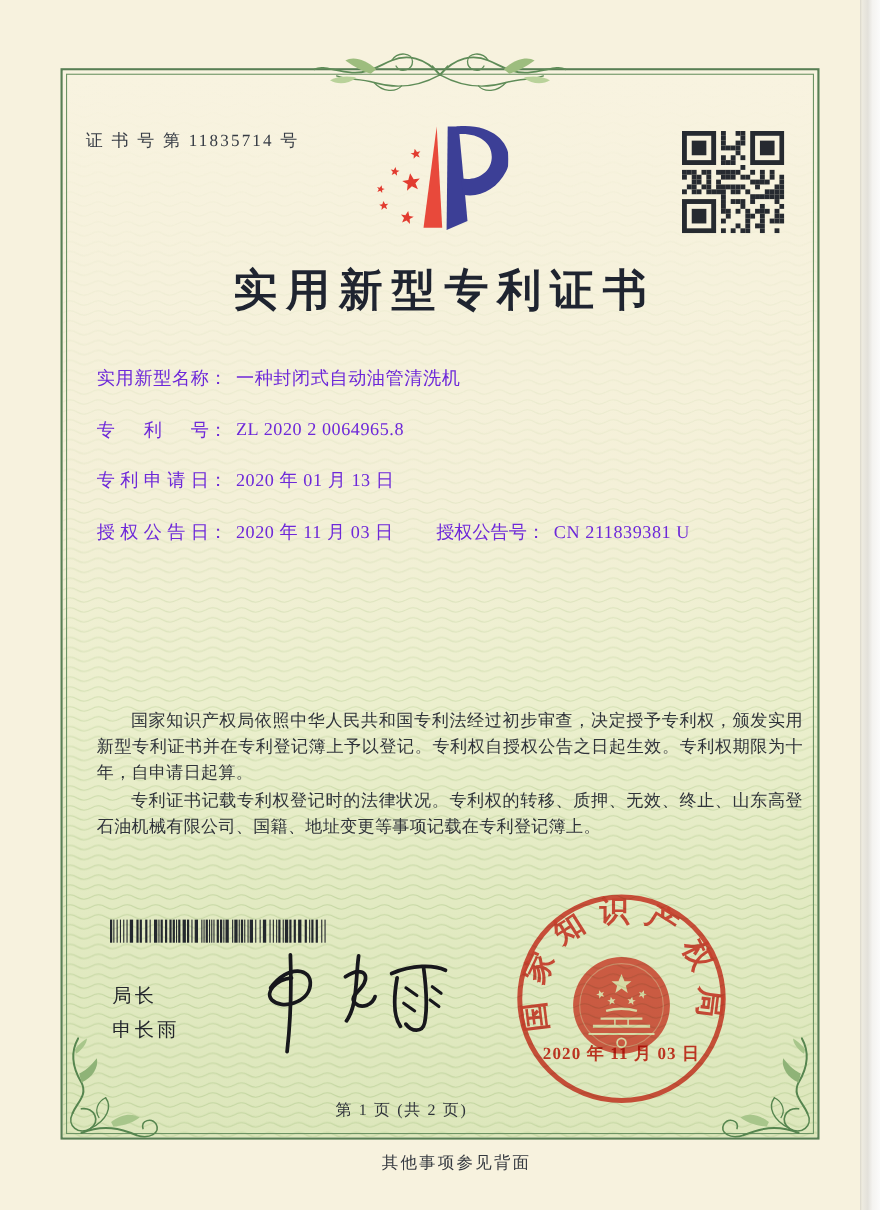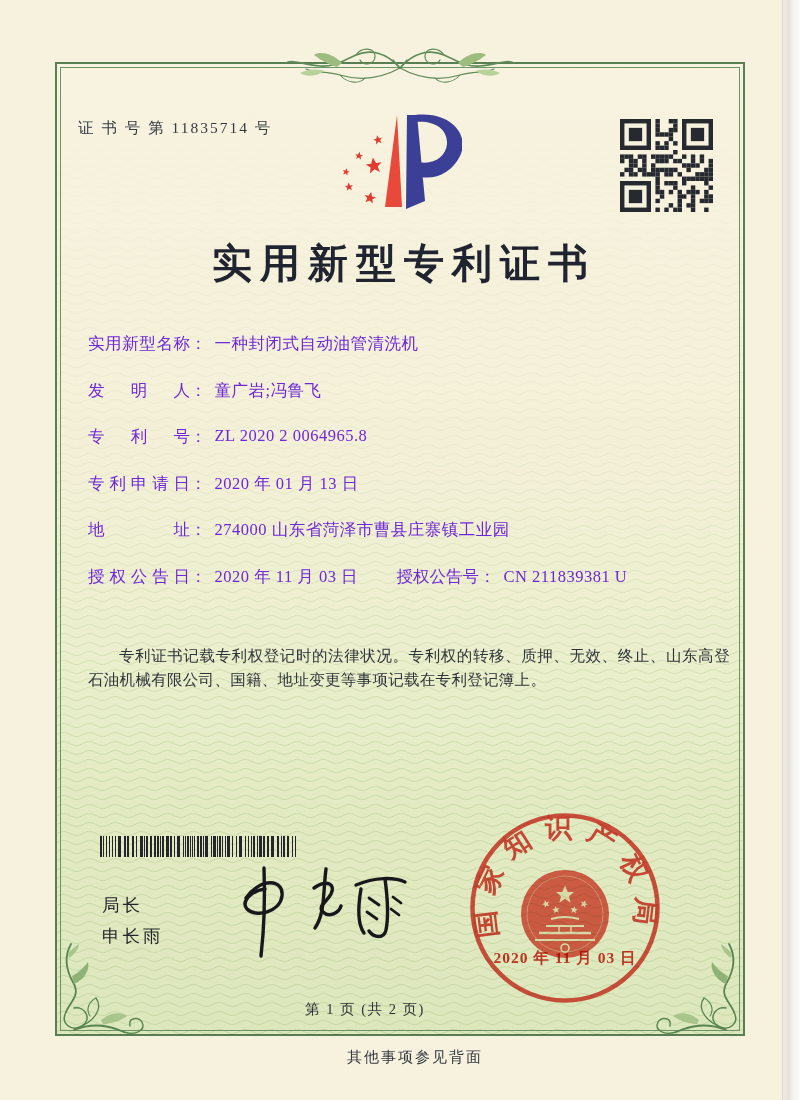--- a/index.html
+++ b/index.html
@@ -300,37 +300,32 @@
     </g>
   </svg>
 
   <div class="title">实用新型专利证书</div>
 
   <div class="fields">
     <div class="frow">
       <span class="lbl">实用新型名称</span><span class="colon">：</span><span class="val">一种封闭式自动油管清洗机</span>
     </div>
     <div class="frow">
-      <span class="lbl">发明人</span><span class="colon">：</span><span class="val">童广岩;冯鲁飞</span>
-    </div>
-    <div class="frow">
       <span class="lbl">专利号</span><span class="colon">：</span><span class="val">ZL 2020 2 0064965.8</span>
     </div>
     <div class="frow">
       <span class="lbl">专利申请日</span><span class="colon">：</span><span class="val">2020 年 01 月 13 日</span>
     </div>
     <div class="frow">
-      <span class="lbl">地址</span><span class="colon">：</span><span class="val">274000 山东省菏泽市曹县庄寨镇工业园</span>
-    </div>
-    <div class="frow">
       <span class="lbl">授权公告日</span><span class="colon">：</span><span class="val-fixed">2020 年 11 月 03 日</span><span class="lbl2">授权公告号</span><span class="colon">：</span><span class="val">CN 211839381 U</span>
     </div>
   </div>
 
   <div class="paras">
+    <p>国家知识产权局依照中华人民共和国专利法经过初步审查，决定授予专利权，颁发实用新型专利证书并在专利登记簿上予以登记。专利权自授权公告之日起生效。专利权期限为十年，自申请日起算。</p>
     <p>专利证书记载专利权登记时的法律状况。专利权的转移、质押、无效、终止、山东高登石油机械有限公司、国籍、地址变更等事项记载在专利登记簿上。</p>
   </div>
 
   <div class="barcode">
       <i style="left: 0px; width: 2px;"></i>
       <i style="left: 3px; width: 1px;"></i>
       <i style="left: 6px; width: 1px;"></i>
       <i style="left: 9px; width: 1px;"></i>
       <i style="left: 12px; width: 1px;"></i>
       <i style="left: 15px; width: 1px;"></i>

